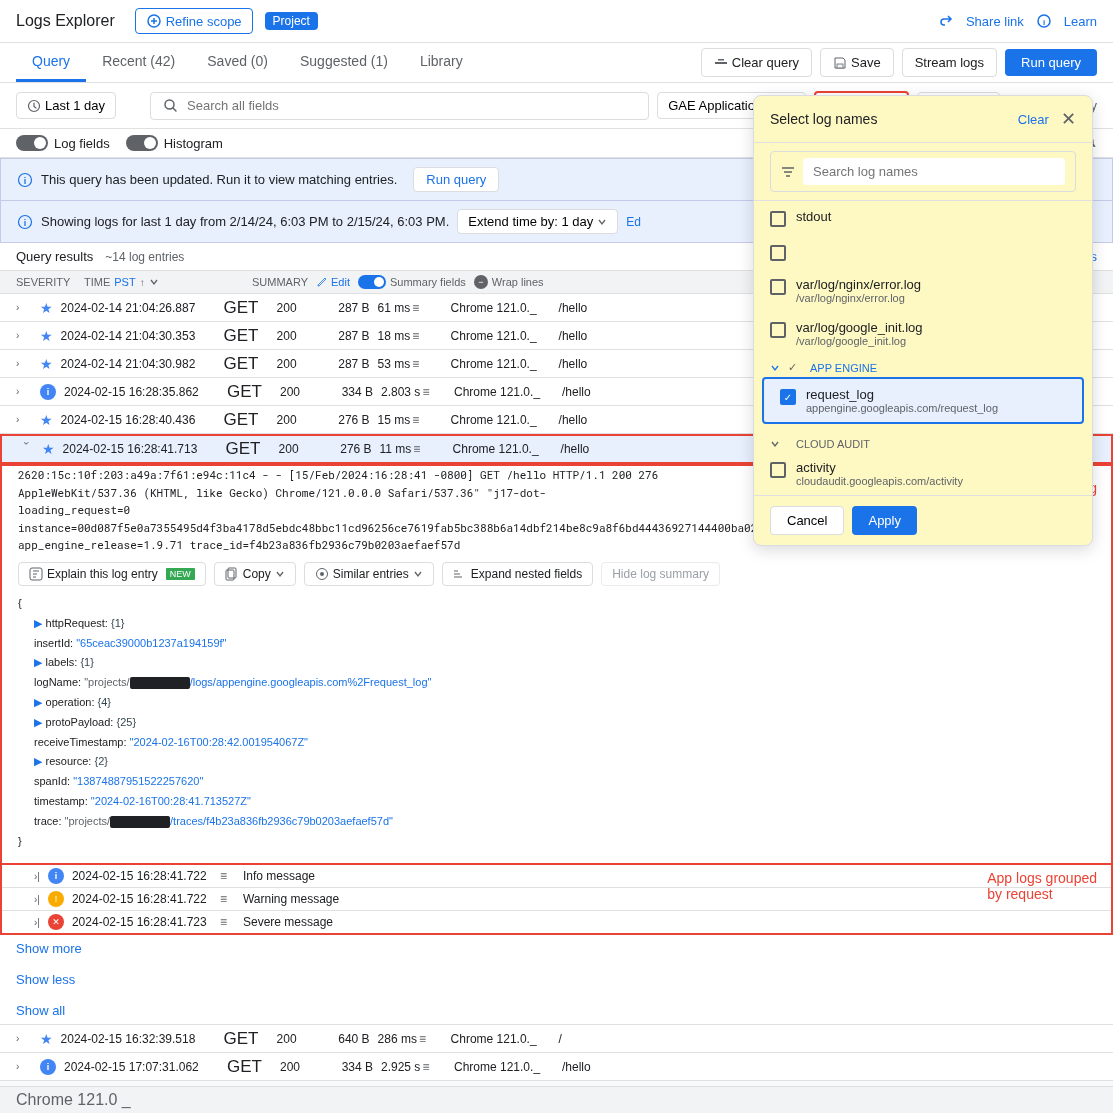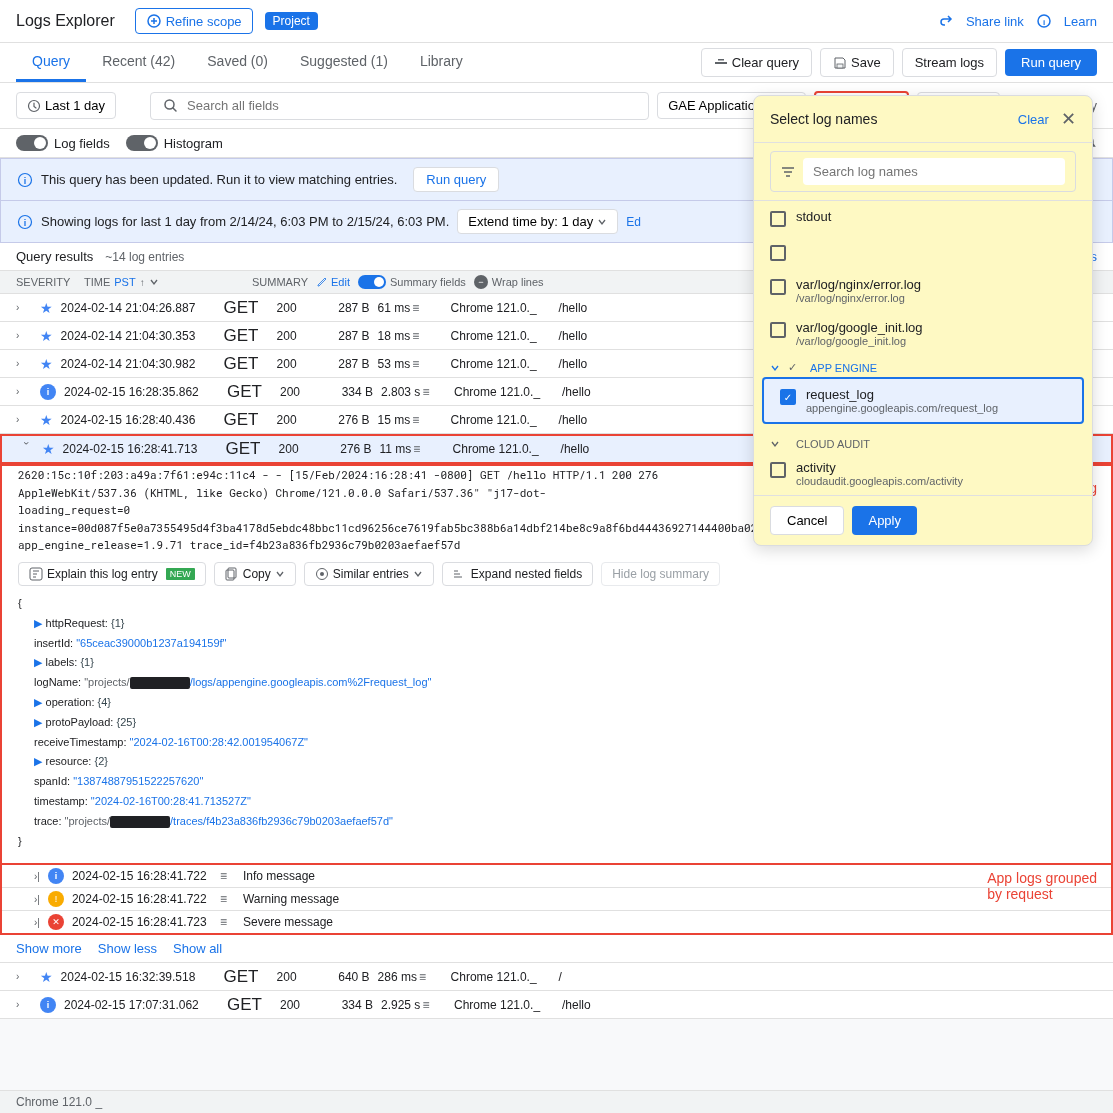--- a/index.html
+++ b/index.html
@@ -88,21 +88,21 @@
     .json-num { color: #37474f; }
     .json-expand { color: #1a73e8; cursor: pointer; }
     .indent1 { padding-left: 16px; }
 
     
     .sub-log-row { display: flex; align-items: center; padding: 3px 16px 3px 32px; border-bottom: 1px solid #e0e0e0; background: #fff; font-size: 12px; gap: 8px; border: 2px solid #ea4335; border-top: none; }
     .sub-time { width: 140px; font-size: 12px; }
     .sub-label { flex: 1; font-size: 12px; }
 
     
-    .show-actions { display: flex; gap: 16px; padding: 6px 16px; background: #fff; border-bottom: 1px solid #e0e0e0; font-size: 13px; }
+    .show-actions { display: flex; gap: 16px; padding: 6px 16px; background: #fff; border-bottom: 1px solid #e0e0e0; font-size: 13px; flex-direction: column; }
     .show-link { color: #1a73e8; cursor: pointer; }
 
     
     .dropdown-overlay { position: absolute; top: 95px; right: 20px; background: #fef9c3; border: 1px solid #dadce0; border-radius: 8px; box-shadow: 0 4px 16px rgba(0,0,0,0.15); width: 340px; z-index: 100; }
     .dropdown-header { display: flex; align-items: center; justify-content: space-between; padding: 12px 16px; border-bottom: 1px solid #e0e0e0; }
     .dropdown-title { font-size: 14px; font-weight: 500; }
     .dropdown-clear { color: #1a73e8; font-size: 13px; cursor: pointer; }
     .dropdown-close { color: #5f6368; cursor: pointer; font-size: 18px; }
     .dropdown-search { padding: 8px 16px; border-bottom: 1px solid #e0e0e0; }
     .dropdown-search input { width: 100%; border: 1px solid #dadce0; border-radius: 4px; padding: 6px 10px; font-size: 13px; outline: none; }
@@ -630,17 +630,17 @@
         </div>
       </div>
 
     </div>
     <div class="dropdown-footer">
       <button class="cancel-btn">Cancel</button>
       <button class="apply-btn">Apply</button>
     </div>
   </div>
 
-  <div style="position:fixed;bottom:0;left:0;right:0;background:#f1f3f4;border-top:1px solid #e0e0e0;padding:4px 16px;font-size:12px;color:#5f6368;display:flex;align-items:center;gap:16px;">
+  <div style="position:fixed;bottom:0;left:0;right:0;background:#f1f3f4;border-top:1px solid #e0e0e0;padding:4px 16px;font-size:16px;color:#5f6368;display:flex;align-items:center;gap:16px;">
     <span>Chrome 121.0 _</span>
   </div>
 
 </div>
 
 </body></html>

